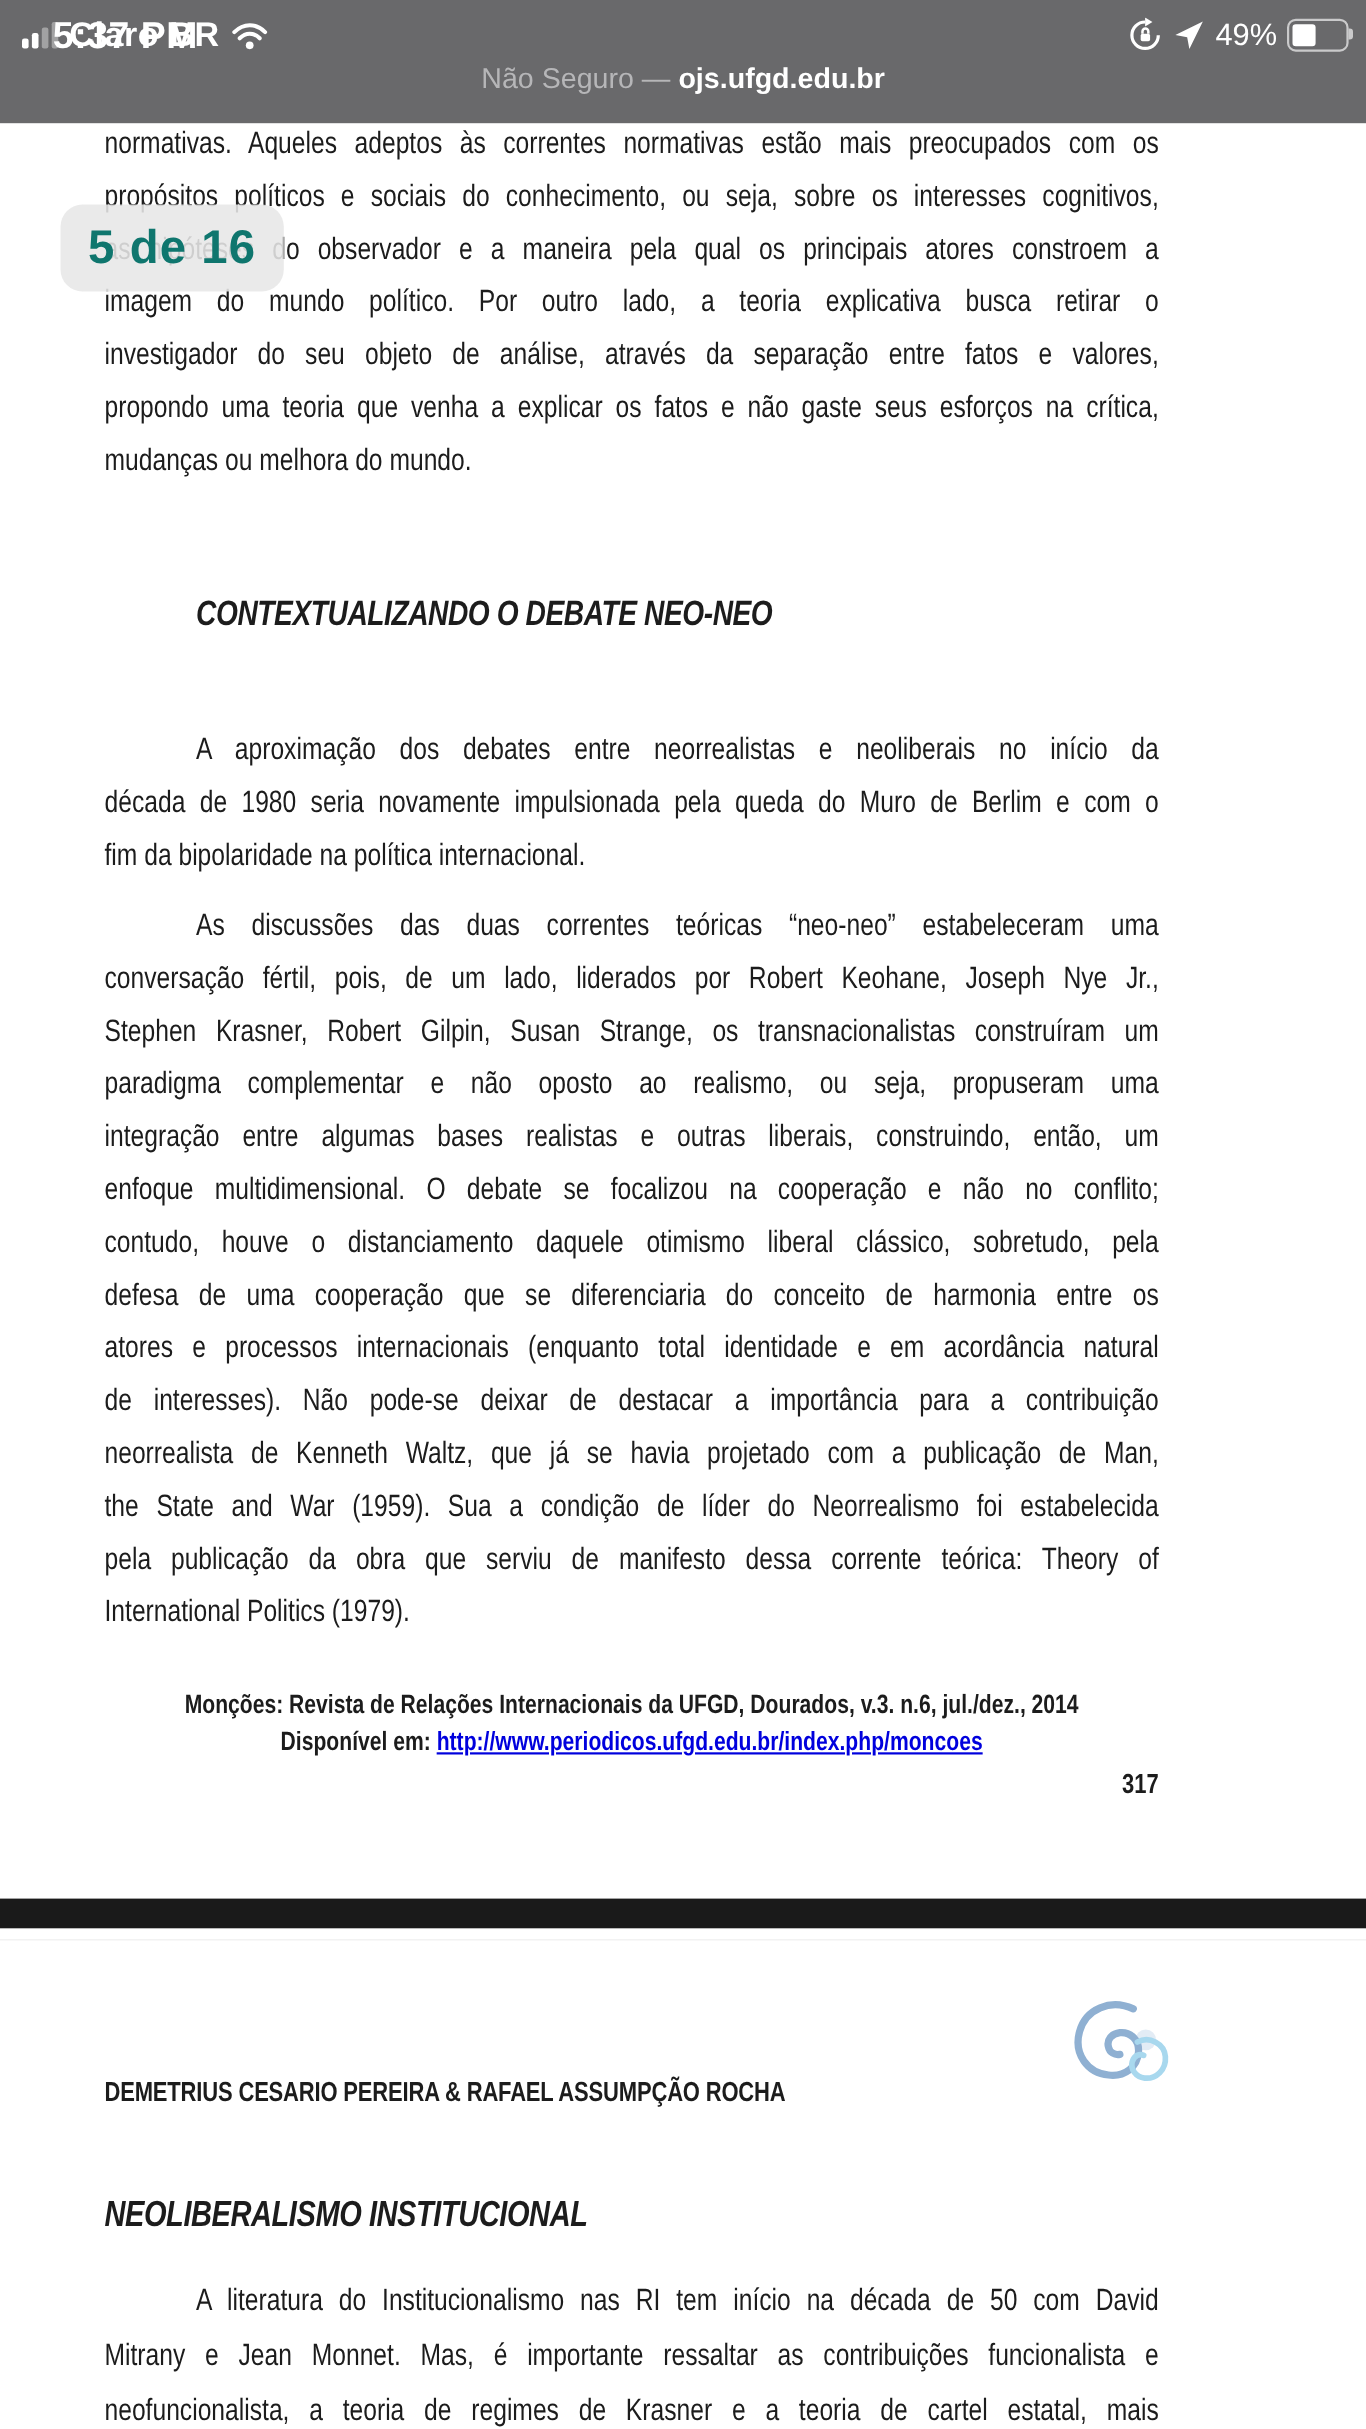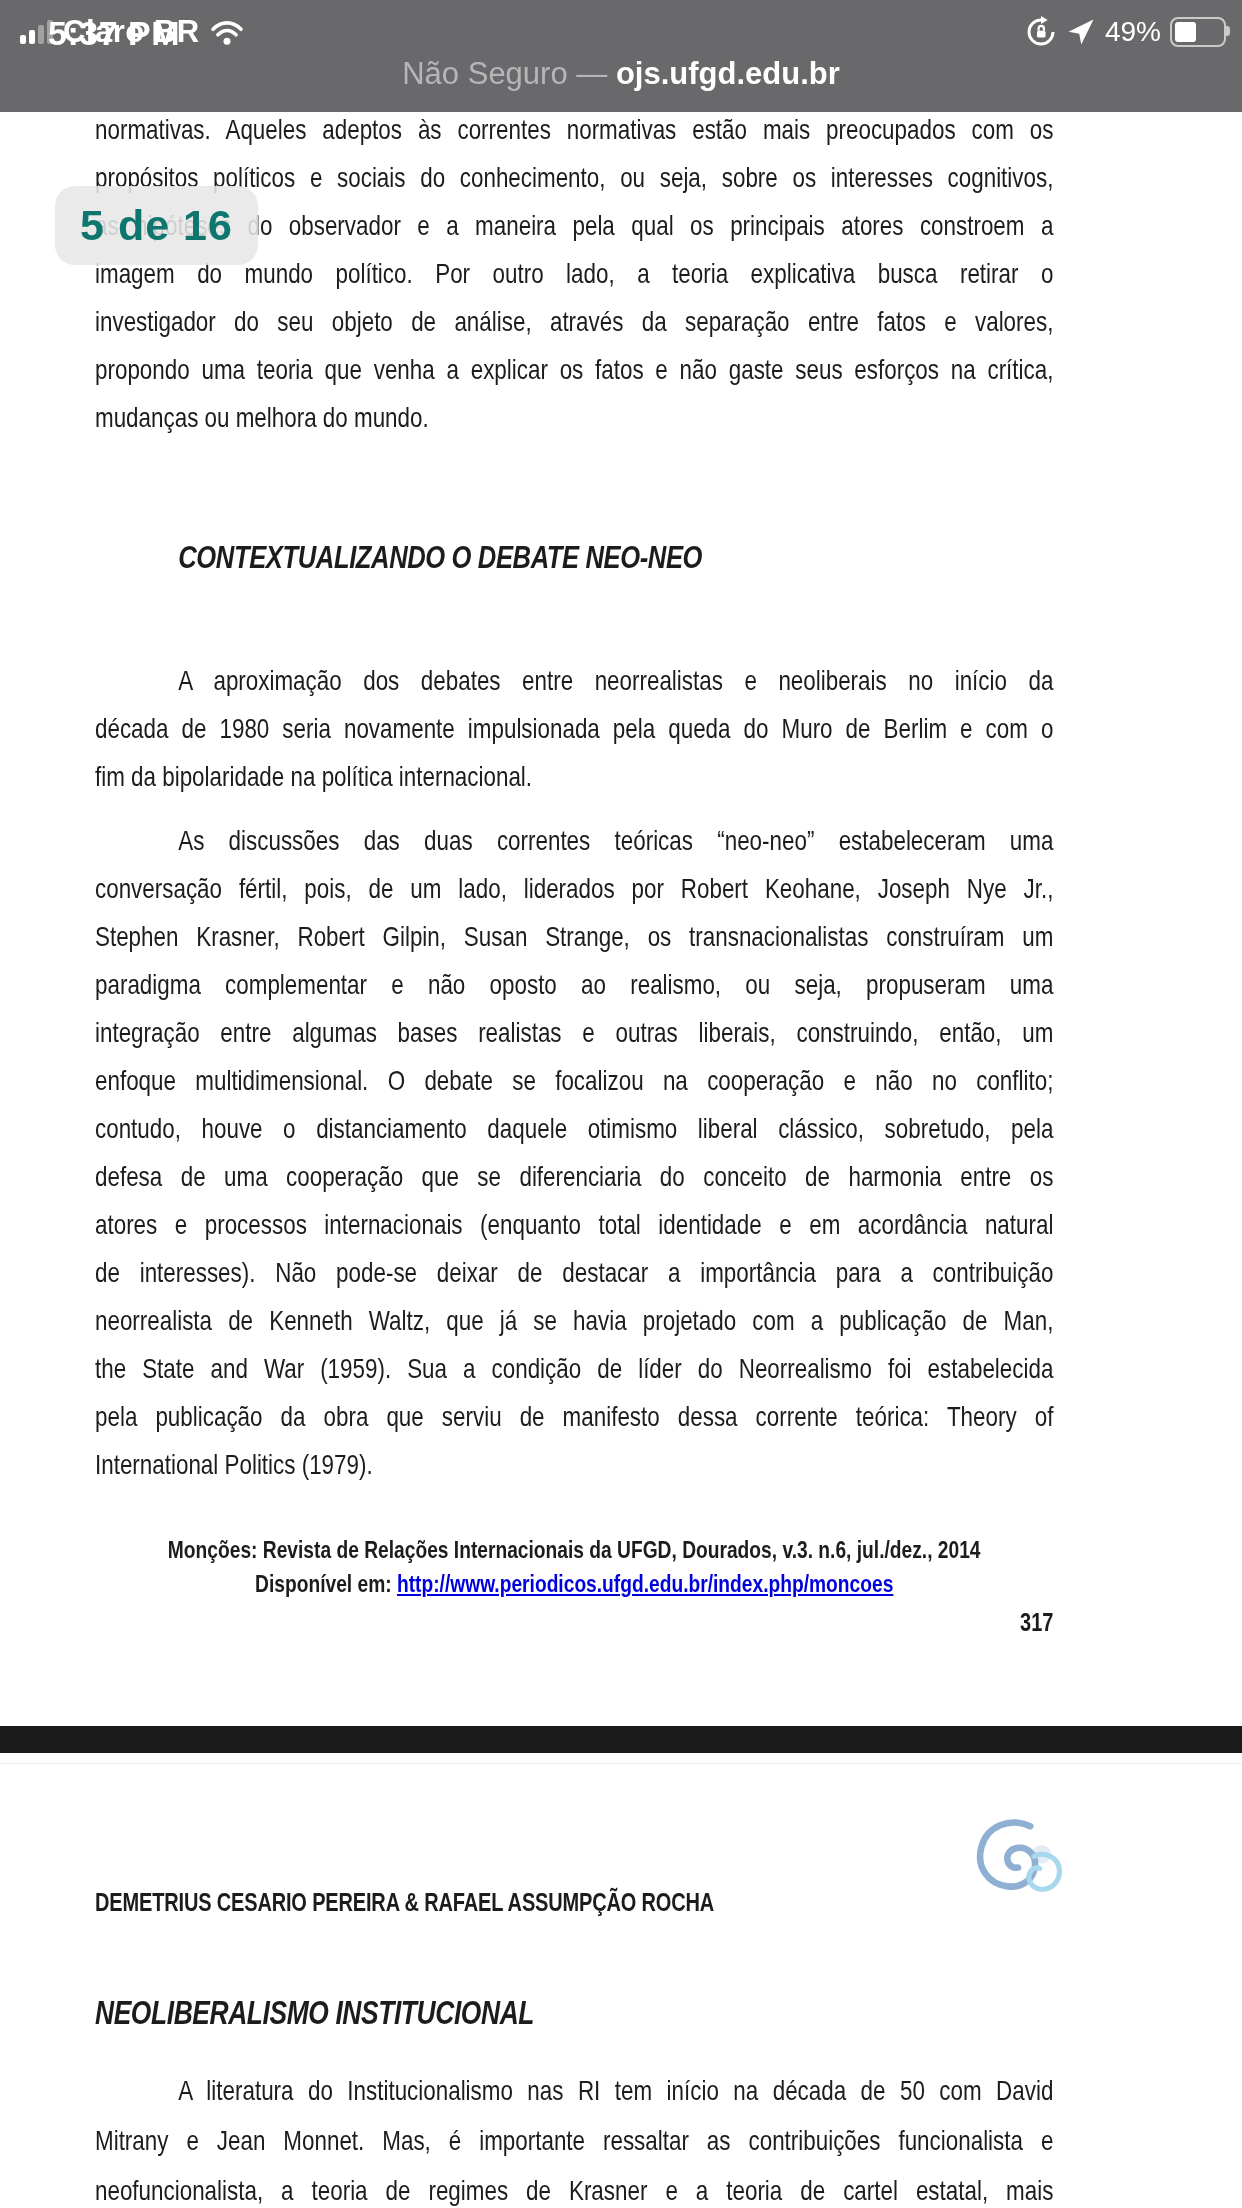--- a/index.html
+++ b/index.html
@@ -20,21 +20,21 @@
   .sigbars .b2{height:14px;}
   .sigbars .b3{height:19px;background:rgba(255,255,255,.38);}
   .sigbars .b4{height:24px;background:rgba(255,255,255,.38);}
   .carrier{font-size:31px;font-weight:600;letter-spacing:.5px;}
   .sb-time{position:absolute;left:0;right:0;top:2px;font-size:34px;font-weight:700;letter-spacing:.5px;padding-left:48px;}
   .sb-right{position:absolute;right:16px;top:2px;display:flex;align-items:center;gap:9px;height:36px;}
   .battpct{font-size:28px;font-weight:500;}
   .battery{position:relative;width:52px;height:26px;border:2px solid rgba(255,255,255,.65);border-radius:8px;}
   .battery .fill{position:absolute;left:3px;top:3px;bottom:3px;width:21px;background:#fff;border-radius:3px;}
   .battery .nub{position:absolute;right:-6px;top:7px;width:4px;height:10px;background:rgba(255,255,255,.65);border-radius:0 3px 3px 0;}
-  .sb-row2{position:absolute;top:56px;left:0;right:0;text-align:center;font-size:31px;}
+  .sb-row2{position:absolute;top:56px;left:0;right:0;text-align:center;font-size:26px;}
   .urlgray{color:#b6b6b8;font-weight:400;}
   .urlhost{color:#ffffff;font-weight:600;}
   
   .pagebadge{
     position:absolute;left:55px;top:186px;width:203px;height:79px;z-index:40;
     background:rgba(231,231,231,0.88);border-radius:20px;
     display:flex;align-items:center;justify-content:center;
     color:#0f766e;font-size:43px;font-weight:700;letter-spacing:1px;
   }
   

